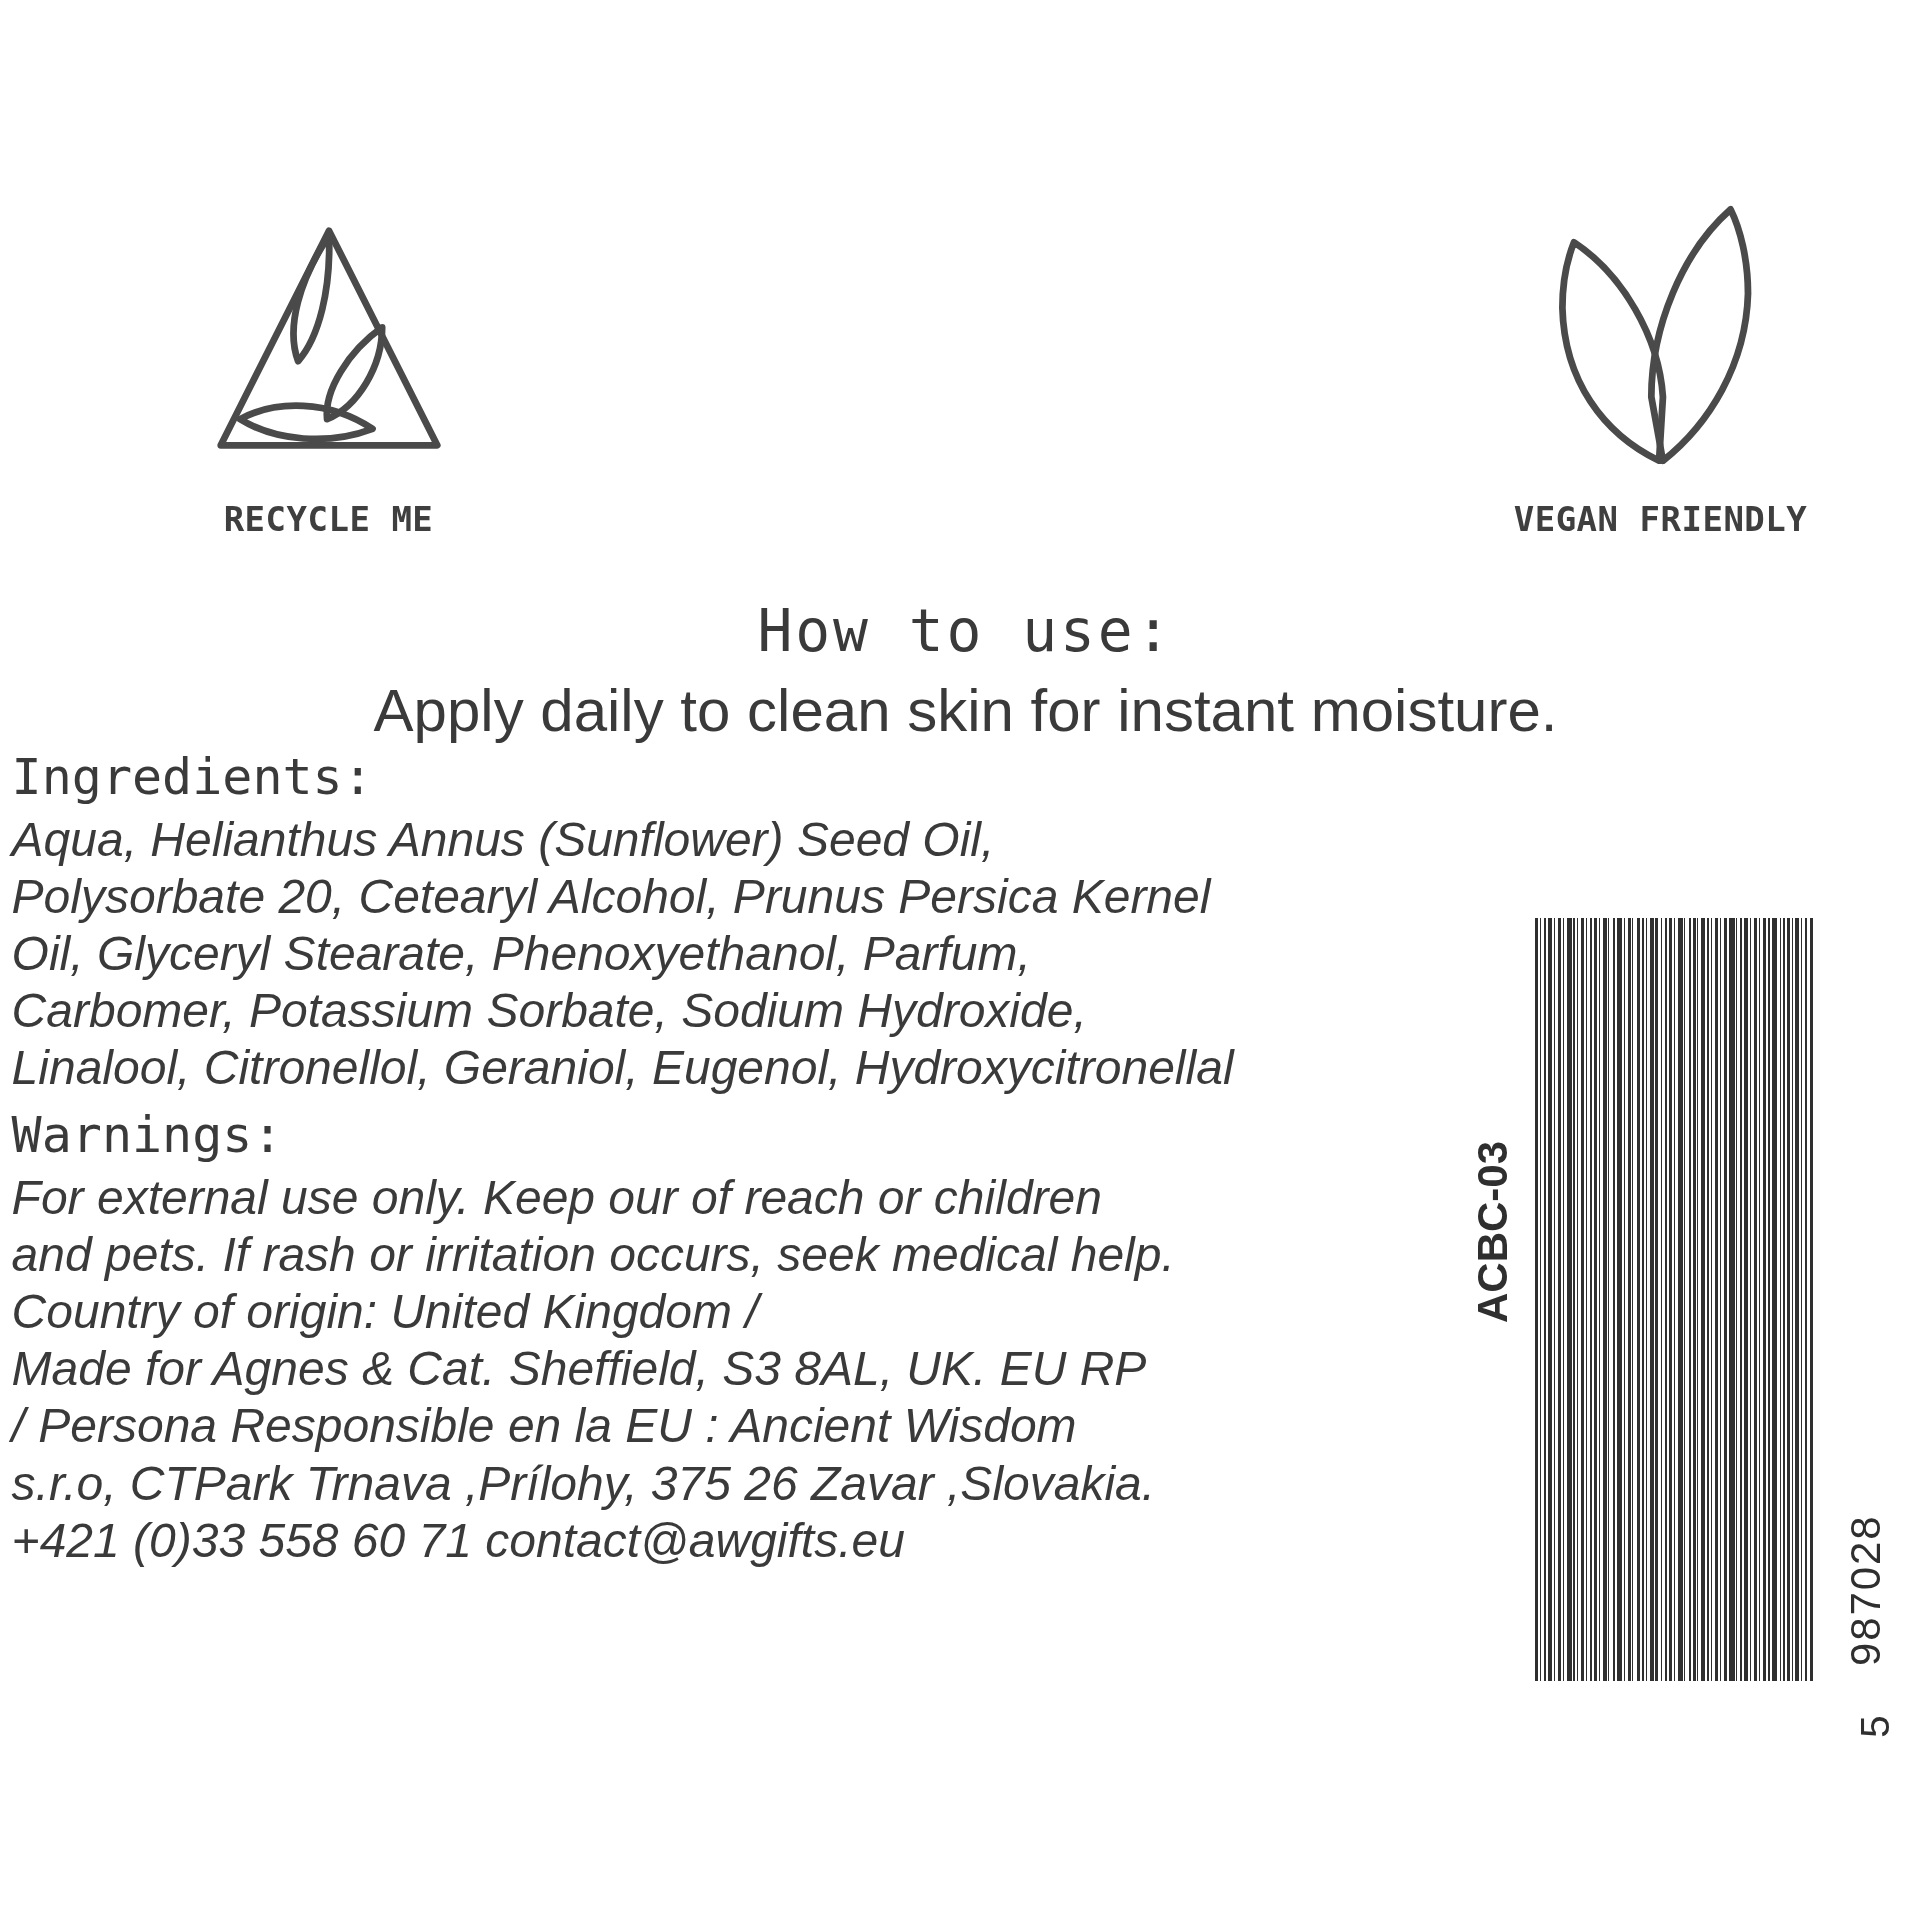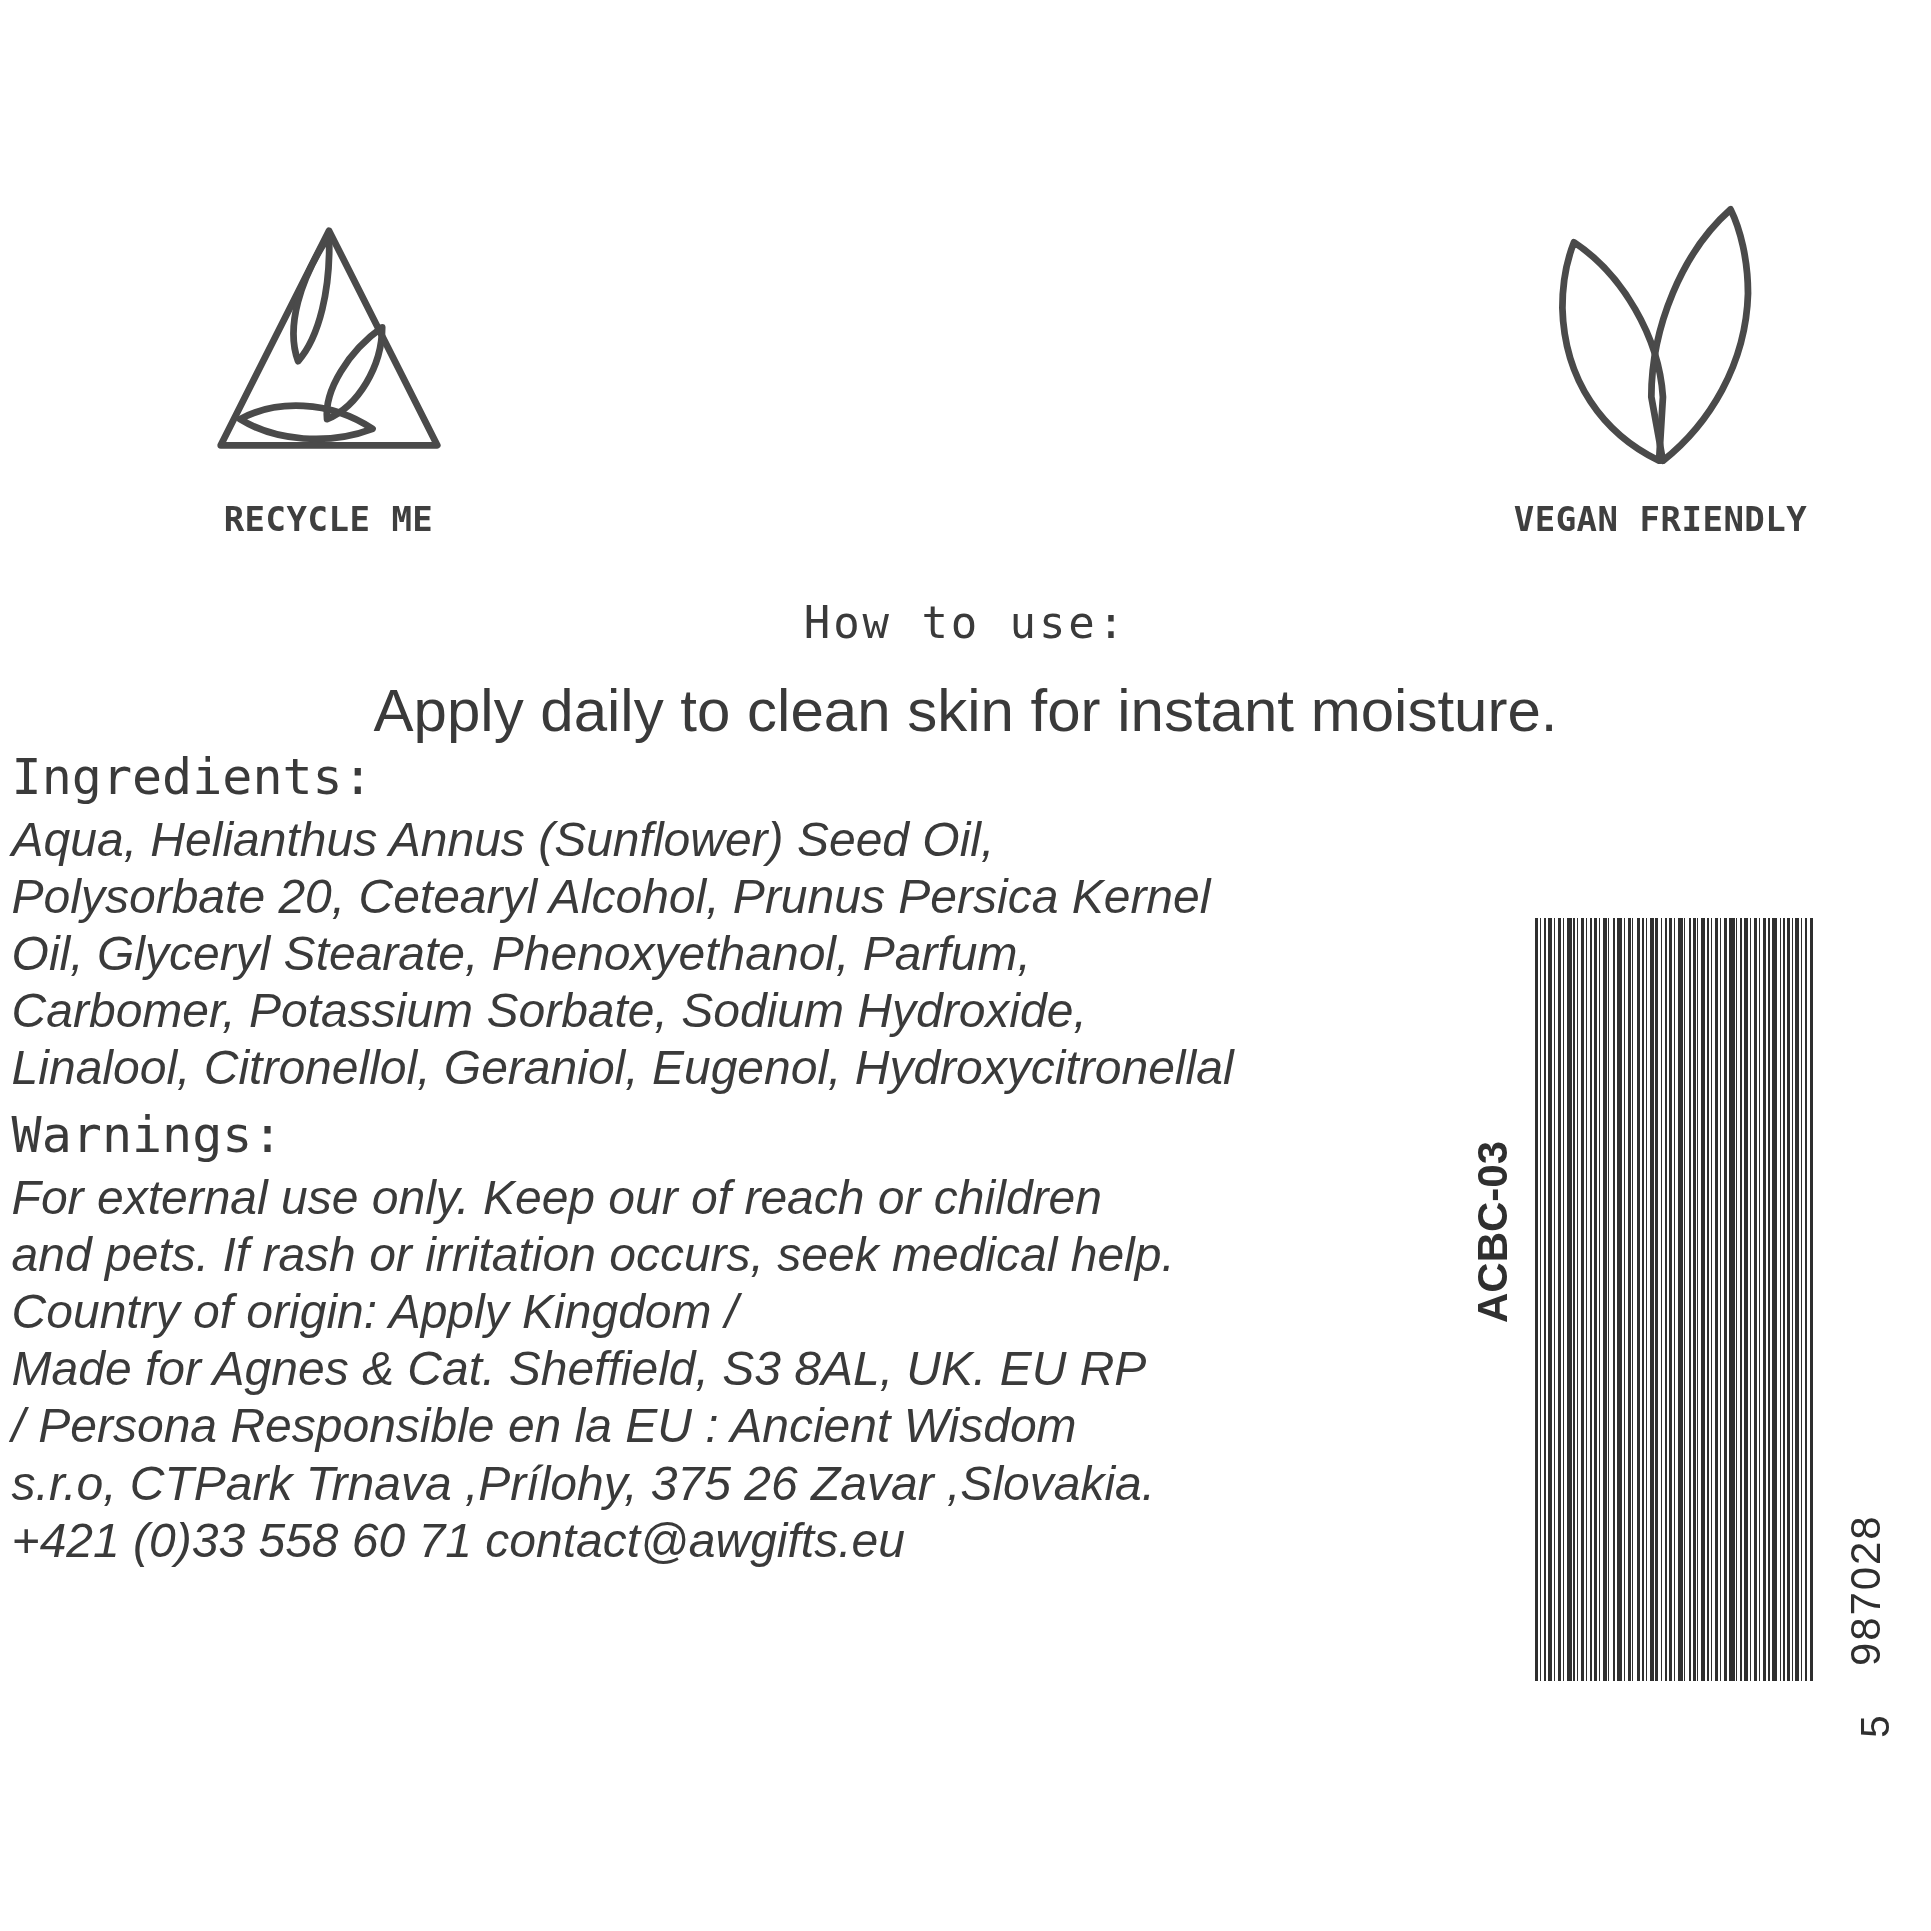--- a/index.html
+++ b/index.html
@@ -49,21 +49,21 @@
   }
 
   
   .howto-title {
     position: absolute;
     top: 597px;
     left: 0;
     width: 1931px;
     text-align: center;
     font-family: "DejaVu Sans Mono", monospace;
-    font-size: 44px;
+    font-size: 58px;
     letter-spacing: 2.9px;
     color: #3a3a3a;
   }
   .howto-text {
     position: absolute;
     top: 676px;
     left: 0;
     width: 1931px;
     text-align: center;
     font-size: 60px;
@@ -191,21 +191,21 @@
     <div>Carbomer, Potassium Sorbate, Sodium Hydroxide,</div>
     <div>Linalool, Citronellol, Geraniol, Eugenol, Hydroxycitronellal</div>
   </div>
 
   <div class="gap"></div>
 
   <div class="sec-head">Warnings:</div>
   <div class="sec-body">
     <div>For external use only. Keep our of reach or children</div>
     <div>and pets. If rash or irritation occurs, seek medical help.</div>
-    <div>Country of origin: Apply Kingdom /</div>
+    <div>Country of origin: United Kingdom /</div>
     <div>Made for Agnes &amp; Cat. Sheffield, S3 8AL, UK. EU RP</div>
     <div>/ Persona Responsible en la EU : Ancient Wisdom</div>
     <div>s.r.o, CTPark Trnava ,Prílohy, 375 26 Zavar ,Slovakia.</div>
     <div>+421 (0)33 558 60 71 contact@awgifts.eu</div>
   </div>
 
 </div>
 
 <div class="barcode-area">
   <div class="barcode-bars" id="bars">

